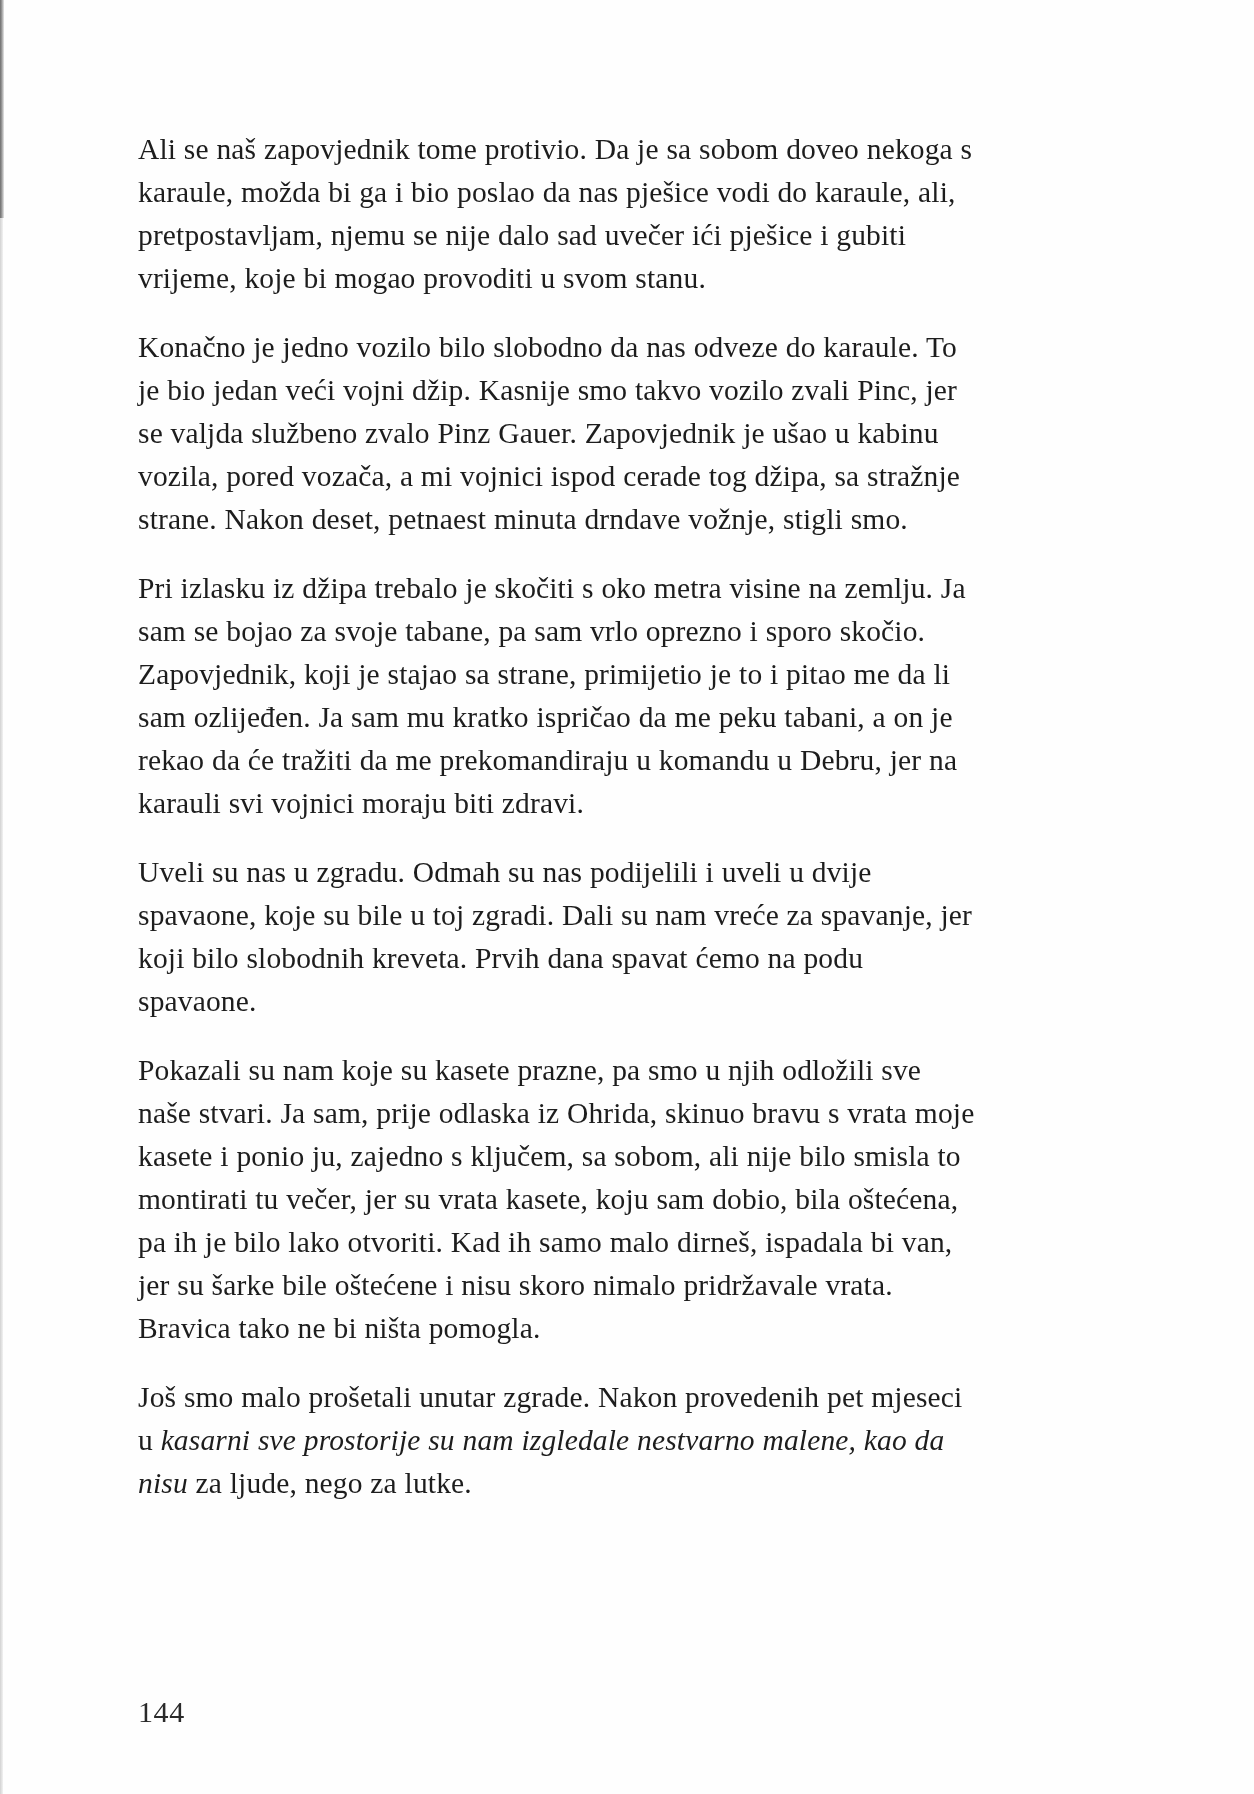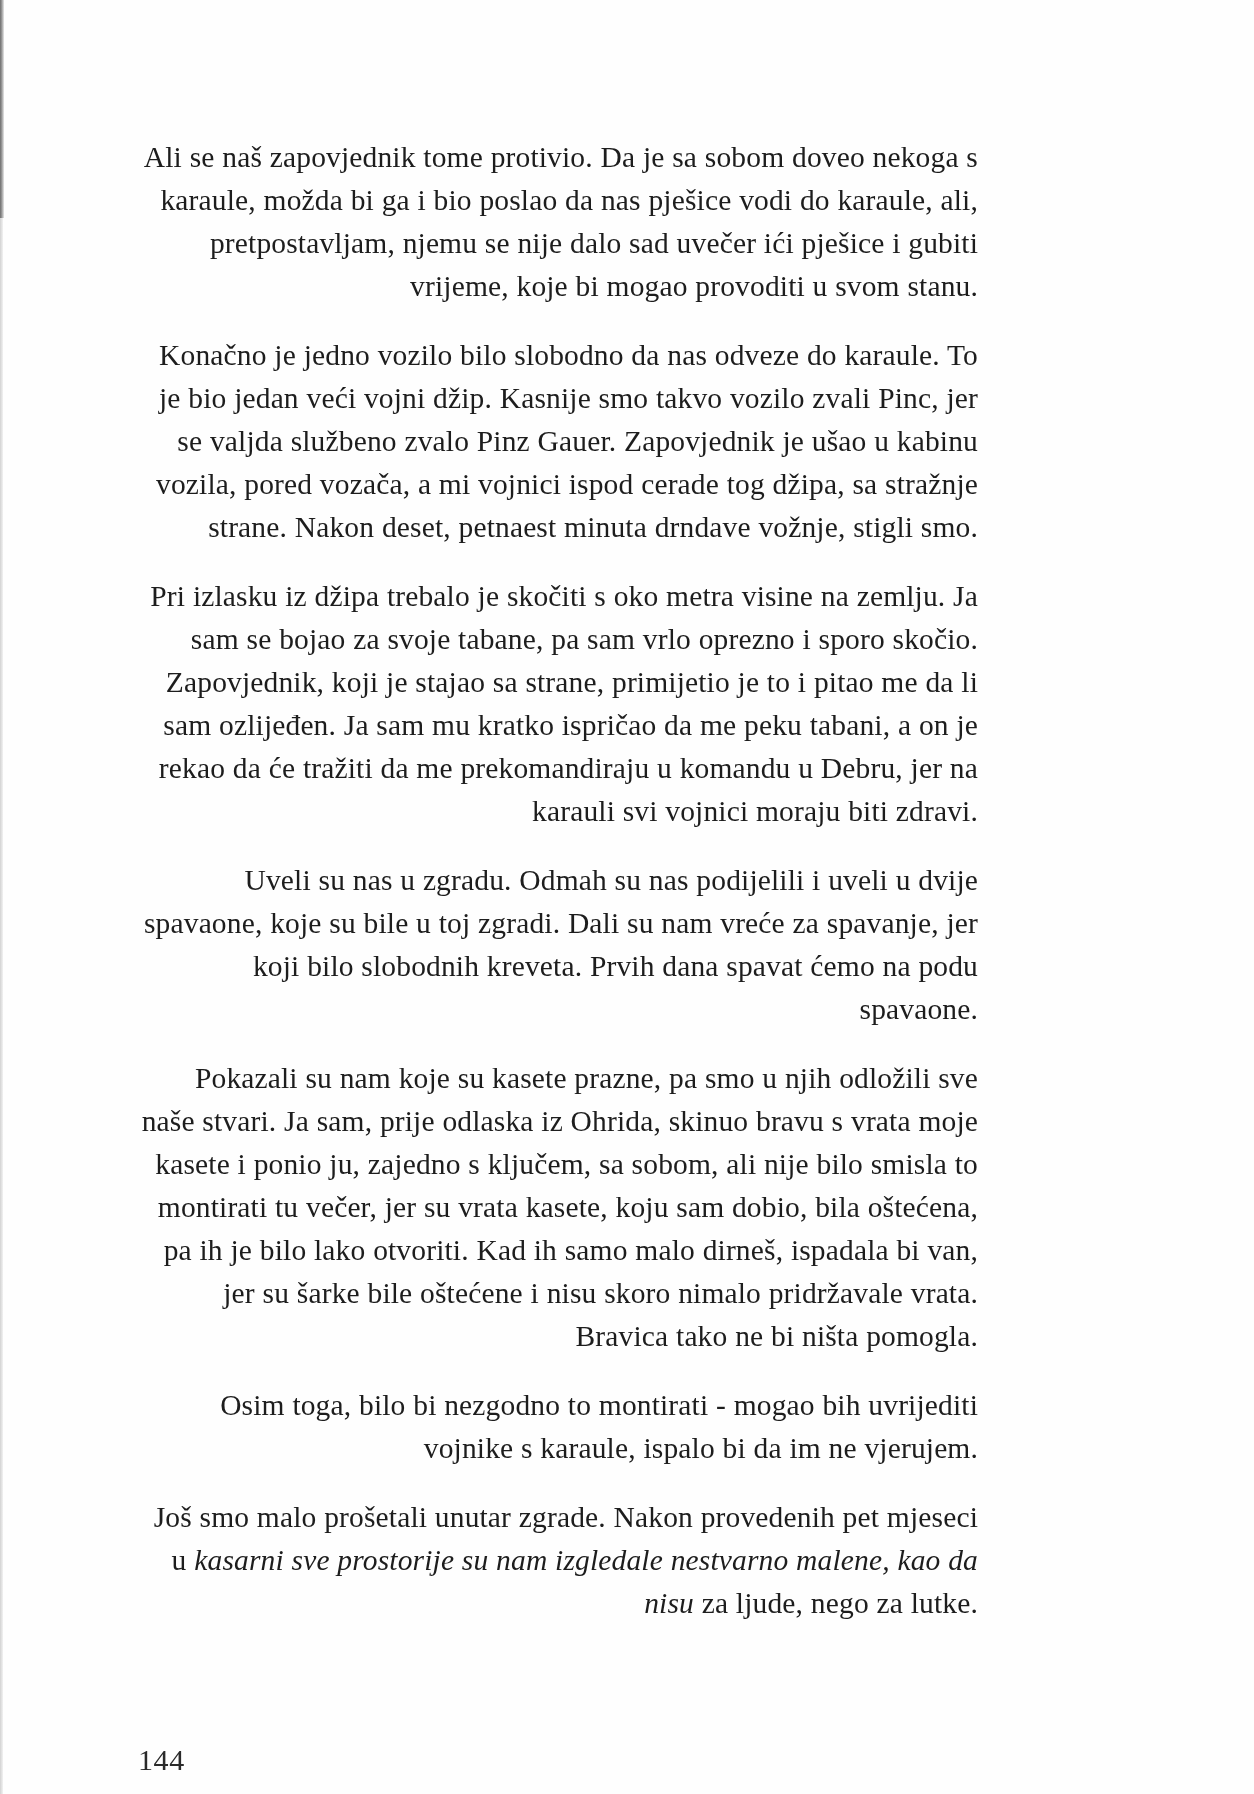--- a/index.html
+++ b/index.html
@@ -36,43 +36,43 @@
   }
 
   .text-column {
     position: absolute;
     left: 138px;
     top: 128px;
     width: 840px;
   }
 
   p.para {
-    margin: 8px 0 26px 0;
+    margin: 0 0 26px 0;
     font-family: "Liberation Serif", "DejaVu Serif", serif;
     font-size: 29.5px;
     line-height: 43px;
     color: #1d1d1d;
-    text-align: right;
+    text-align: left;
     letter-spacing: 0.15px;
     word-spacing: 0.2px;
     -webkit-font-smoothing: antialiased;
   }
 
   p.para:last-of-type {
     margin-bottom: 0;
   }
 
   .italic-run {
     font-style: italic;
   }
 
   .page-number {
     position: absolute;
     left: 138px;
-    top: 1742px;
+    top: 1694px;
     font-family: "Liberation Serif", "DejaVu Serif", serif;
     font-size: 30px;
     line-height: 36px;
     color: #2a2a2a;
     letter-spacing: 0.6px;
   }
 </style>
 </head>
 <body>
 
@@ -87,21 +87,20 @@
 
     <p class="para">Konačno je jedno vozilo bilo slobodno da nas odveze do karaule. To je bio jedan veći vojni džip. Kasnije smo takvo vozilo zvali Pinc, jer se valjda službeno zvalo Pinz Gauer. Zapovjednik je ušao u kabinu vozila, pored vozača, a mi vojnici ispod cerade tog džipa, sa stražnje strane. Nakon deset, petnaest minuta drndave vožnje, stigli smo.</p>
 
     <p class="para">Pri izlasku iz džipa trebalo je skočiti s oko metra visine na zemlju. Ja sam se bojao za svoje tabane, pa sam vrlo oprezno i sporo skočio. Zapovjednik, koji je stajao sa strane, primijetio je to i pitao me da li sam ozlijeđen. Ja sam mu kratko ispričao da me peku tabani, a on je rekao da će tražiti da me prekomandiraju u komandu u Debru, jer na karauli svi vojnici moraju biti zdravi.</p>
 
 
     <p class="para">Uveli su nas u zgradu. Odmah su nas podijelili i uveli u dvije spavaone, koje su bile u toj zgradi. Dali su nam vreće za spavanje, jer koji bilo slobodnih kreveta. Prvih dana spavat ćemo na podu spavaone.</p>
 
     <p class="para">Pokazali su nam koje su kasete prazne, pa smo u njih odložili sve naše stvari. Ja sam, prije odlaska iz Ohrida, skinuo bravu s vrata moje kasete i ponio ju, zajedno s ključem, sa sobom, ali nije bilo smisla to montirati tu večer, jer su vrata kasete, koju sam dobio, bila oštećena, pa ih je bilo lako otvoriti. Kad ih samo malo dirneš, ispadala bi van, jer su šarke bile oštećene i nisu skoro nimalo pridržavale vrata. Bravica tako ne bi ništa pomogla.</p>
 
-    <p class="para">Osim toga, bilo bi nezgodno to montirati - mogao bih uvrijediti vojnike s karaule, ispalo bi da im ne vjerujem.</p>
 
     <p class="para"><span>Još smo malo prošetali unutar zgrade. Nakon provedenih pet mjeseci u </span><span class="italic-run">kasarni sve prostorije su nam izgledale nestvarno malene, kao da nisu</span><span> za ljude, nego za lutke.</span></p>
 
   </div>
 
   <div class="page-number">144</div>
 
 </div>
 
 </body></html>

